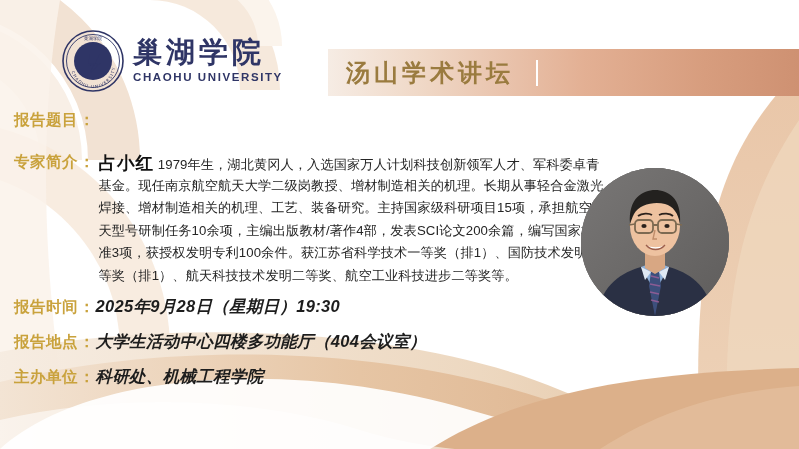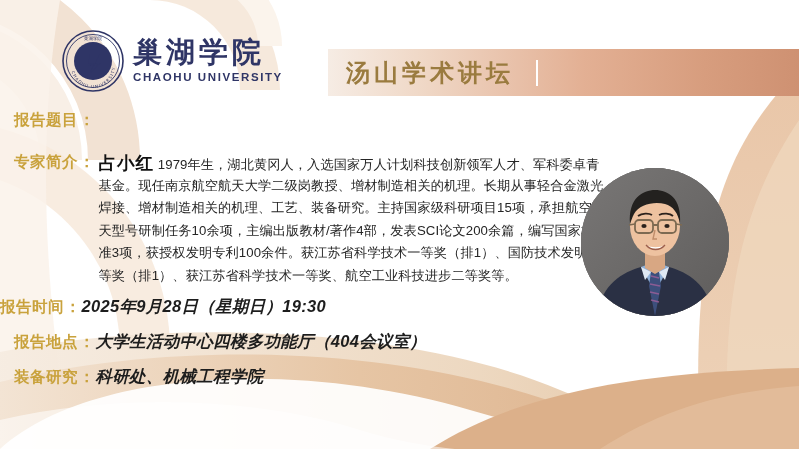--- a/index.html
+++ b/index.html
@@ -83,21 +83,21 @@
   .bio-body{margin-left:3px;}
   .bio-name{
     font-size:17.5px;font-weight:700;color:#111;letter-spacing:1px;
   }
   .bio-text{
     font-size:13.2px;color:#252525;line-height:22.6px;
     letter-spacing:0.1px;text-align:justify;
   }
   .bio-line{white-space:nowrap;height:22.6px;}
 
-  .row-time{left:0;top:296px;}
+  .row-time{left:14px;top:296px;}
   .row-place{left:14px;top:331px;}
   .row-host{left:14px;top:366px;}
   .row-time .val,.row-place .val,.row-host .val{font-size:16.5px;font-style:italic;}
 
   
   .portrait{
     position:absolute;left:581px;top:168px;width:148px;height:148px;
     border-radius:50%;overflow:hidden;
     background:#6d6b6a;
   }
@@ -191,39 +191,39 @@
   <div class="row row-bio">
     <span class="lbl">专家简介</span>
     <span class="colon">：</span>
     <span class="bio-body">
       <span class="bio-text">
         <div class="bio-line"><span class="bio-name">占小红</span>&nbsp;<span>1979年生，湖北黄冈人，入选国家万人计划科技创新领军人才、军科委卓青</span></div>
         <div class="bio-line">基金。现任南京航空航天大学二级岗教授、增材制造相关的机理。长期从事轻合金激光</div>
         <div class="bio-line">焊接、增材制造相关的机理、工艺、装备研究。主持国家级科研项目15项，承担航空航</div>
         <div class="bio-line">天型号研制任务10余项，主编出版教材/著作4部，发表SCI论文200余篇，编写国家标</div>
         <div class="bio-line">准3项，获授权发明专利100余件。获江苏省科学技术一等奖（排1）、国防技术发明二</div>
-        <div class="bio-line">等奖（排1）、获江苏省科学技术一等奖、航空工业科技进步二等奖等。</div>
+        <div class="bio-line">等奖（排1）、航天科技技术发明二等奖、航空工业科技进步二等奖等。</div>
       </span>
     </span>
   </div>
 
   <div class="row row-time">
     <span class="lbl">报告时间</span>
     <span class="colon">：</span>
     <span class="val">2025年9月28日（星期日）19:30</span>
   </div>
 
   <div class="row row-place">
     <span class="lbl">报告地点</span>
     <span class="colon">：</span>
     <span class="val">大学生活动中心四楼多功能厅（404会议室）</span>
   </div>
 
   <div class="row row-host">
-    <span class="lbl">装备研究</span>
+    <span class="lbl">主办单位</span>
     <span class="colon">：</span>
     <span class="val">科研处、机械工程学院</span>
   </div>
 
   <div class="portrait">
     <svg viewBox="0 0 148 148" xmlns="http://www.w3.org/2000/svg" aria-hidden="true">
       <rect x="0" y="0" width="148" height="148" fill="#6e6c6b"></rect>
       <rect x="0" y="0" width="148" height="148" fill="url(#pg)"></rect>
       <defs>
         <linearGradient id="pg" x1="0" y1="0" x2="1" y2="1">

